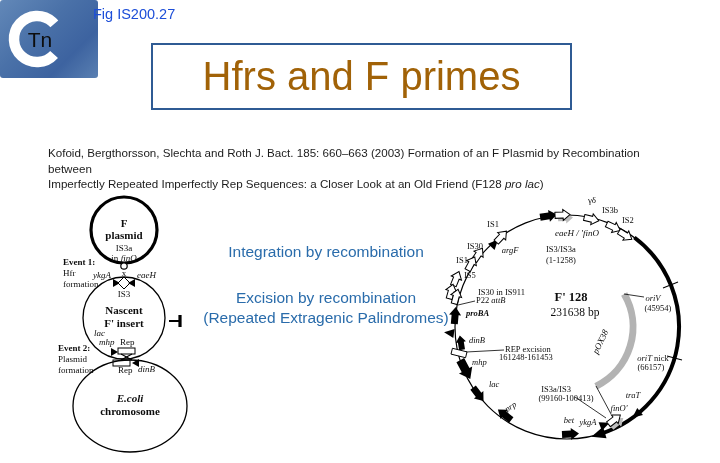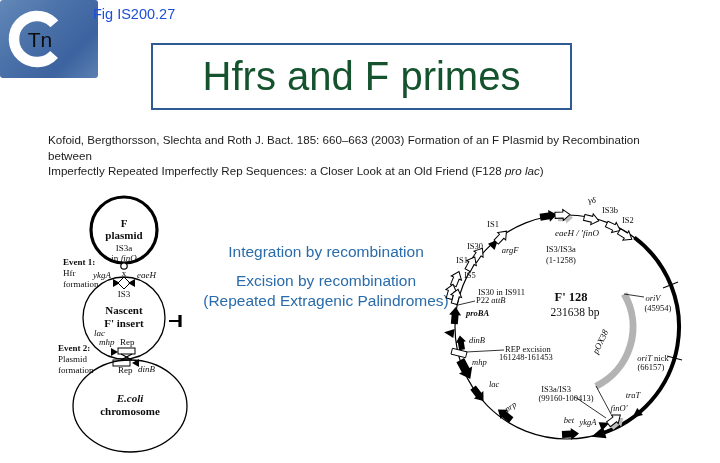--- a/index.html
+++ b/index.html
@@ -5,28 +5,28 @@
   html,body{margin:0;padding:0;background:#fff}
   .slide{position:relative;width:720px;height:463px;background:#ffffff;
          font-family:"Liberation Sans",sans-serif;overflow:hidden}
 
   .logo{position:absolute;left:0;top:0;width:98px;height:78px;border-radius:3px;
         background:linear-gradient(135deg,#6288b8 0%,#4a71a8 40%,#3d63a0 72%,#5a80b2 100%)}
   .fig-label{position:absolute;left:93px;top:6px;font-size:14.5px;color:#1d4ed8}
 
   .title-box{position:absolute;left:151px;top:43px;width:417px;height:63px;
              border:2px solid #2f5b94;display:flex;align-items:center;justify-content:center}
-  .title-box span{font-size:40px;color:#14532d;white-space:nowrap}
-
-  .citation{position:absolute;left:48px;top:132px;width:614px;font-size:11.6px;
+  .title-box span{font-size:40px;color:#a16207;white-space:nowrap}
+
+  .citation{position:absolute;left:48px;top:145px;width:614px;font-size:11.6px;
             line-height:15.5px;color:#1c1c1c}
 
   .annotation{position:absolute;left:186px;top:242px;width:280px;text-align:center;
               color:#2a6cab;font-size:15.5px;line-height:20px}
-  .annotation .gap{margin-top:9px}
+  .annotation .gap{margin-top:26px}
   .annotation .wide{white-space:nowrap;margin-left:-15px;width:310px}
 
   svg.ld{position:absolute;left:30px;top:183px}
   svg.rd{position:absolute;left:425px;top:183px}
   svg text{font-family:"Liberation Serif",serif;fill:#0d0d0d}
   .f8{font-size:8.5px}.f9{font-size:9px}.f11{font-size:11px}
   .f12{font-size:12.5px}.f115{font-size:11.5px}
   .it{font-style:italic}.b{font-weight:bold}.mid{text-anchor:middle}.end{text-anchor:end}
   .wa{fill:#ffffff;stroke:#000;stroke-width:1}
   .ba{fill:#000}

